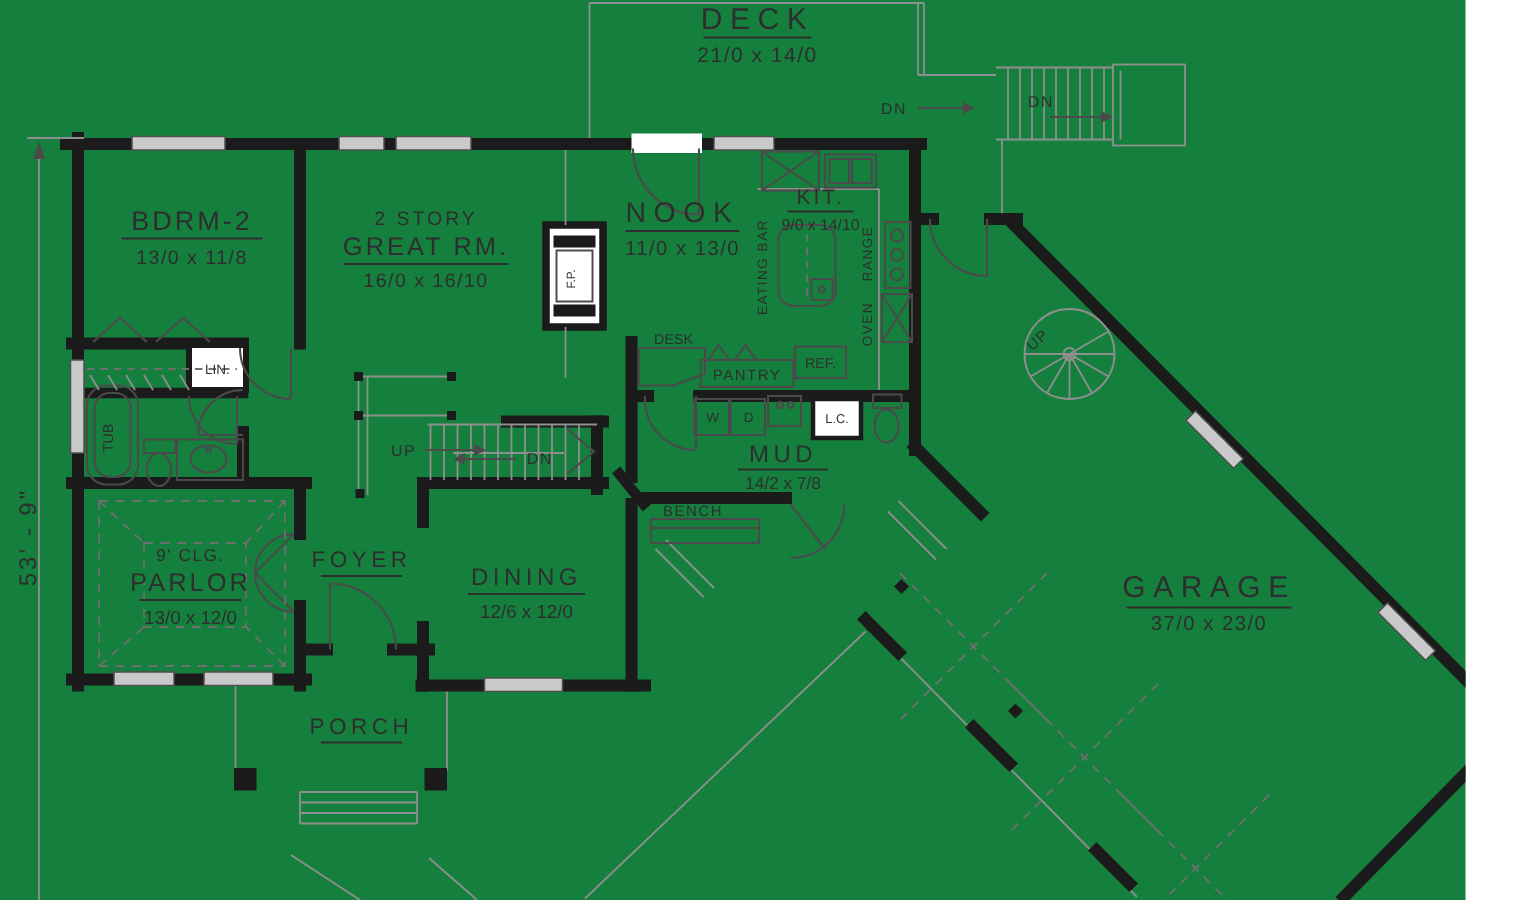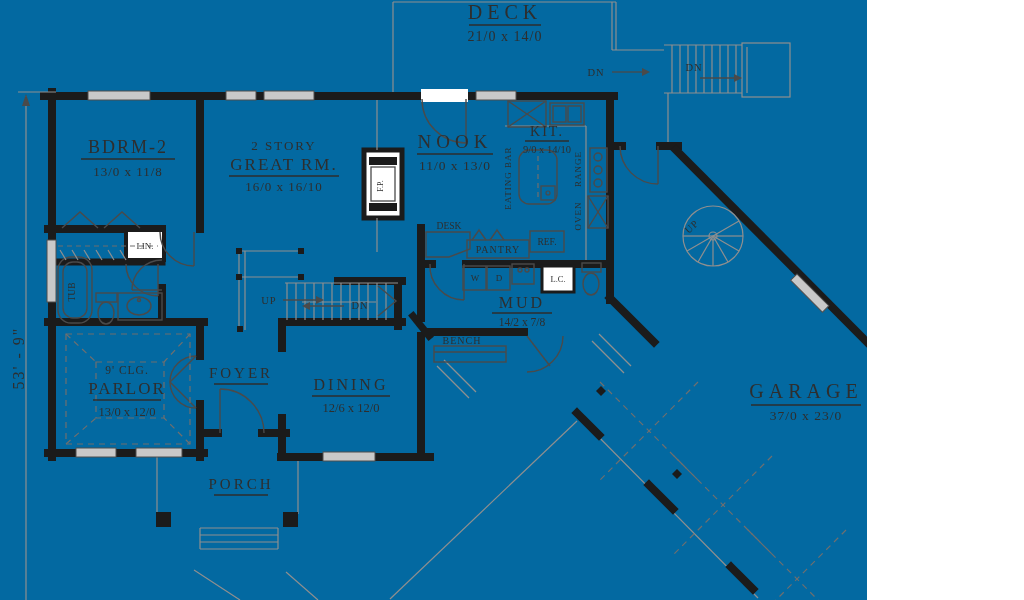--- a/index.html
+++ b/index.html
@@ -1,17 +1,17 @@
 <!DOCTYPE html>
 <html><head>
 <meta charset="utf-8">
 <style>
   html,body{margin:0;padding:0;background:#fff;}
-  #stage{position:relative;width:867px;height:600px;background:#0369a1;overflow:hidden;
-         font-family:Liberation Serif, serif;}
+  #stage{position:relative;width:977px;height:600px;background:#15803d;overflow:hidden;
+         font-family:Liberation Sans, sans-serif;}
   svg{position:absolute;left:0;top:0;}
   .thick line{stroke:#1b1b1b;stroke-width:8;stroke-linecap:square;}
   .thick .t7{stroke-width:7;}
   .thin line,.thin path,.thin rect,.thin circle,.thin ellipse,.thin polyline{stroke:#8f8f8f;stroke-width:1.2;fill:none;}
   .med line,.med path,.med rect,.med circle,.med ellipse,.med polyline,.med polygon{stroke:#4a4a4a;stroke-width:1.4;fill:none;}
   .dash line,.dash path,.dash rect{stroke:#6f6f6f;stroke-width:1.2;stroke-dasharray:6 5;fill:none;}
   .win rect{fill:#c9c9c9;stroke:#4f4f4f;stroke-width:1;}
   .blk{fill:#1b1b1b;stroke:none;}
   .gap{fill:#ffffff;stroke:none;}
   text{fill:#2e2e2e;}

